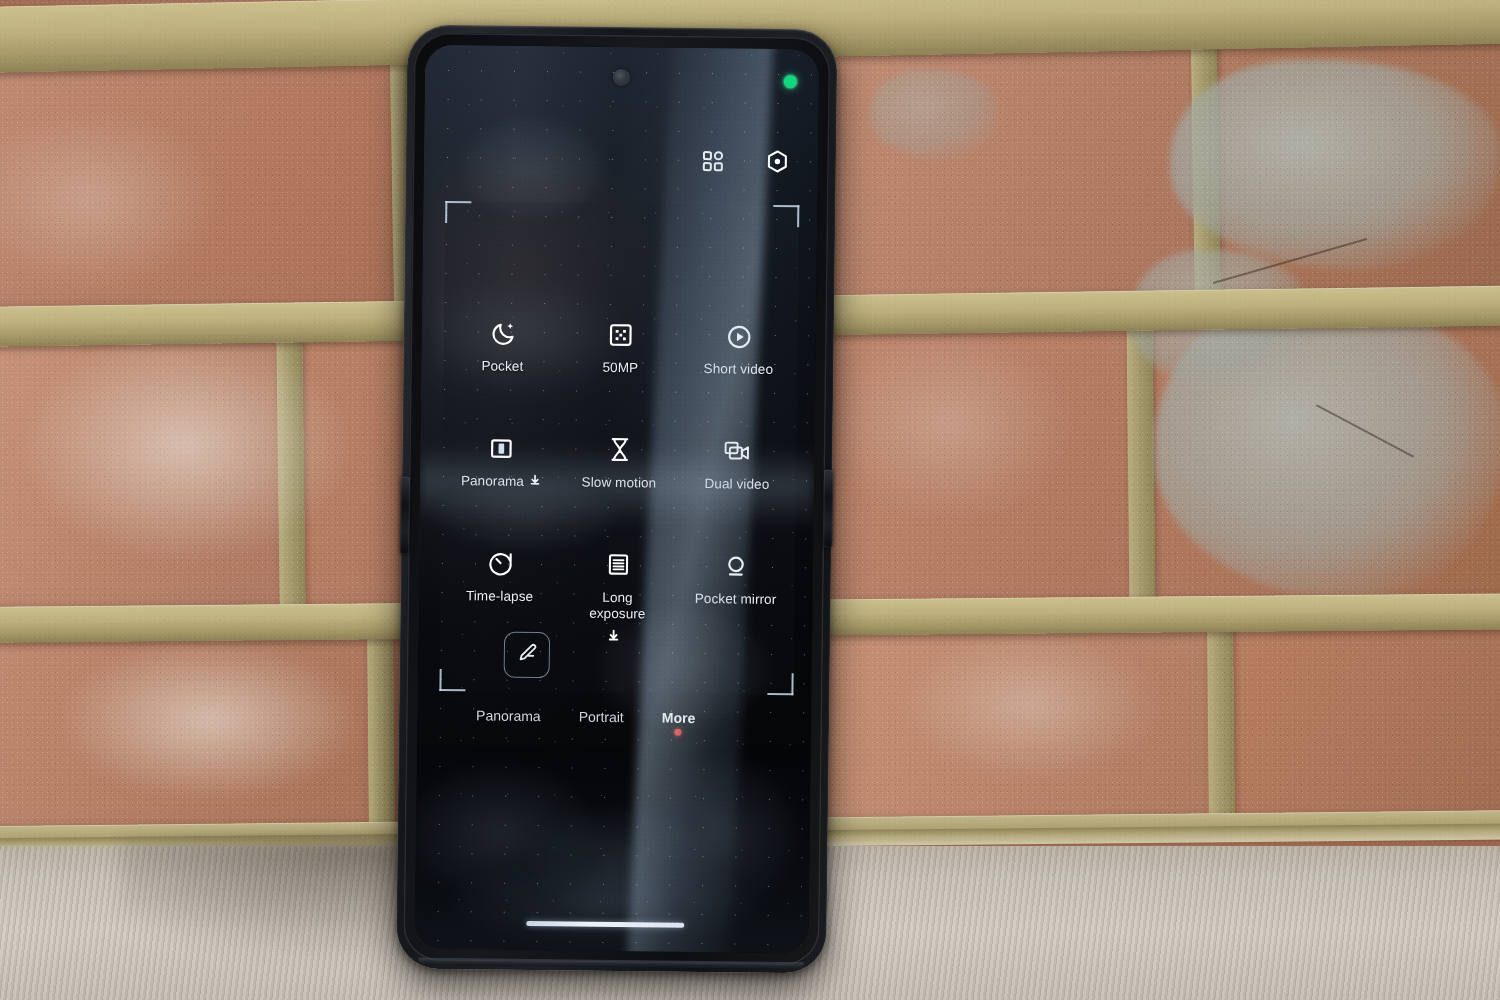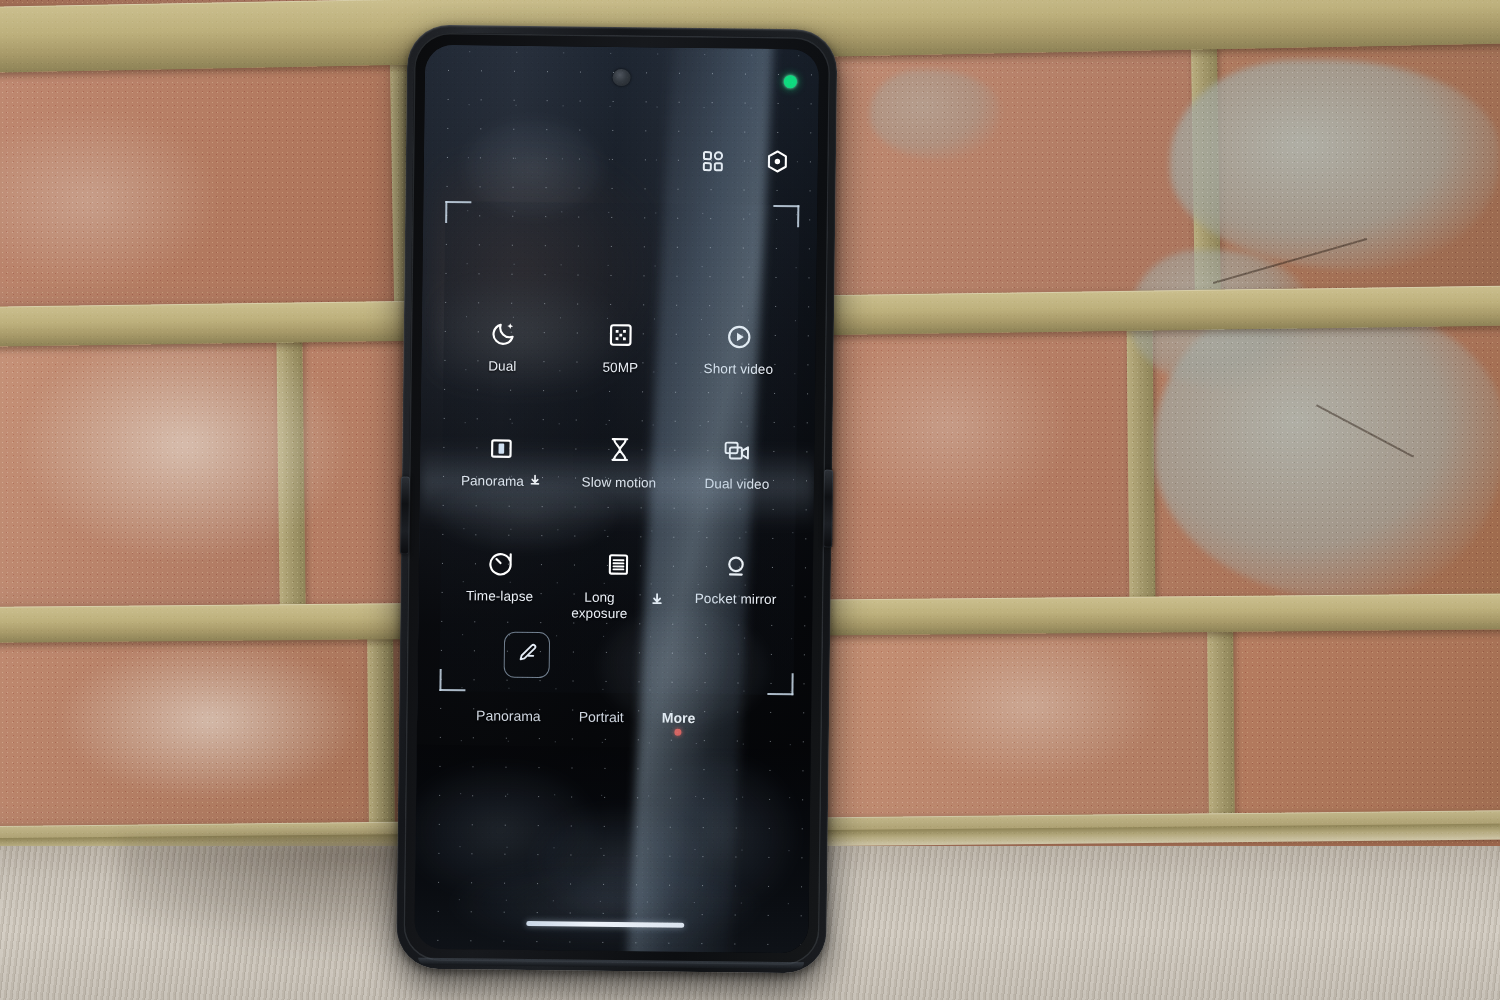--- a/index.html
+++ b/index.html
@@ -205,21 +205,21 @@
   .mode {
     display:flex; flex-direction:column; align-items:center; gap:11px;
     cursor:pointer;
   }
   .mode .ic { height:28px; display:flex; align-items:center; justify-content:center; }
   .mode .lbl {
     font-size:13.5px; color:#e9eef5; letter-spacing:.1px; text-align:center;
     line-height:1.18; text-shadow:0 1px 2px rgba(0,0,0,.85);
     display:flex; align-items:center; gap:5px; justify-content:center;
   }
-  .mode .lbl.stack { align-items:flex-start; }
+  .mode .lbl.stack { flex-direction:column; align-items:flex-start; }
   .mode .lbl .txt2 { display:block; }
   .dl-arrow { flex:0 0 auto; }
 
   
   .edit-btn {
     position:absolute; left:64px; top:430px;
     width:46px; height:46px; border-radius:11px;
     border:1.6px solid rgba(175,195,218,.62);
     display:flex; align-items:center; justify-content:center;
     cursor:pointer;
@@ -391,21 +391,21 @@
         <div class="modes-grid">
 
           <div class="mode">
             <span class="ic">
               <svg width="27" height="27" viewBox="0 0 24 24" fill="none">
                 <path d="M20.3 14.2A8.4 8.4 0 0 1 9.6 3.8a8.6 8.6 0 1 0 10.7 10.4Z" stroke="#fff" stroke-width="1.9" stroke-linejoin="round"></path>
                 <path d="M18.1 2.2l.75 1.85 1.85.75-1.85.75-.75 1.85-.75-1.85-1.85-.75 1.85-.75z" fill="#fff"></path>
               </svg>
             </span>
             <span class="lbl">
-              <span>Dual</span>
+              <span>Pocket</span>
             </span>
           </div>
 
           <div class="mode">
             <span class="ic">
               <svg width="26" height="26" viewBox="0 0 24 24" fill="none">
                 <rect x="3" y="3" width="18" height="18" rx="2.2" stroke="#fff" stroke-width="2"></rect>
                 <rect x="7.3" y="7.3" width="2.6" height="2.6" fill="#fff"></rect>
                 <rect x="14.1" y="7.3" width="2.6" height="2.6" fill="#fff"></rect>
                 <rect x="10.7" y="10.7" width="2.6" height="2.6" fill="#fff"></rect>

